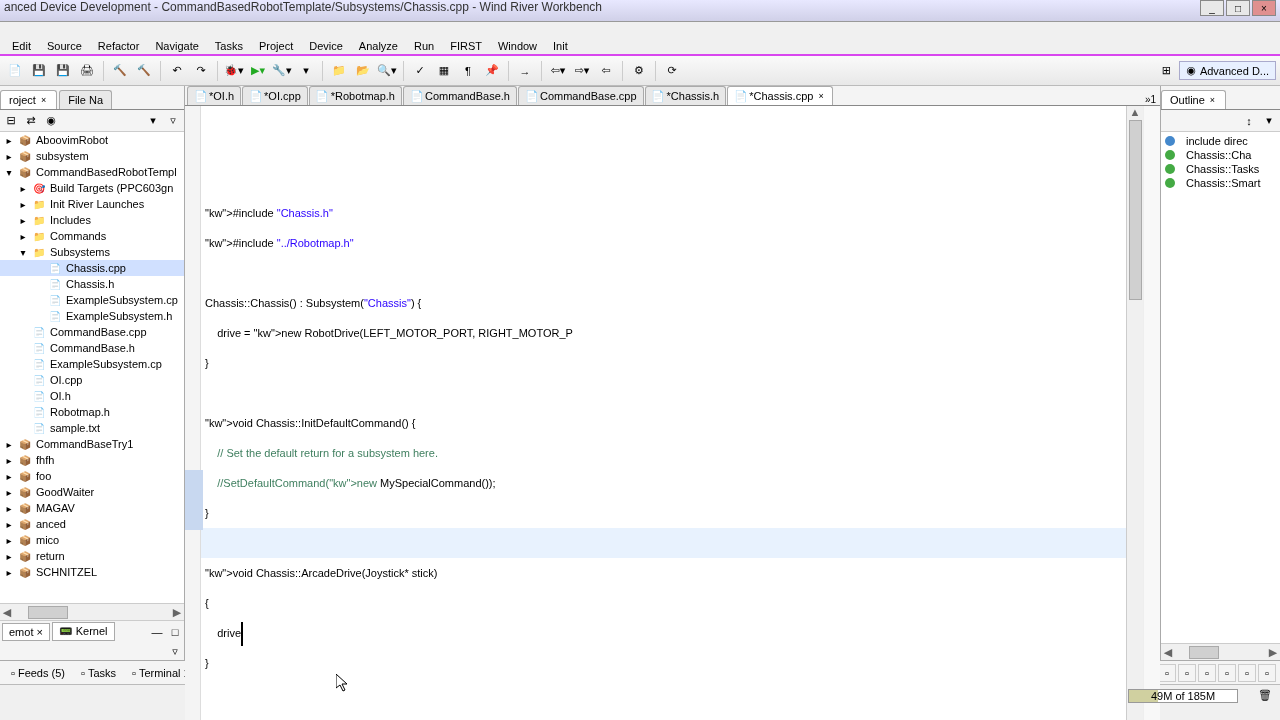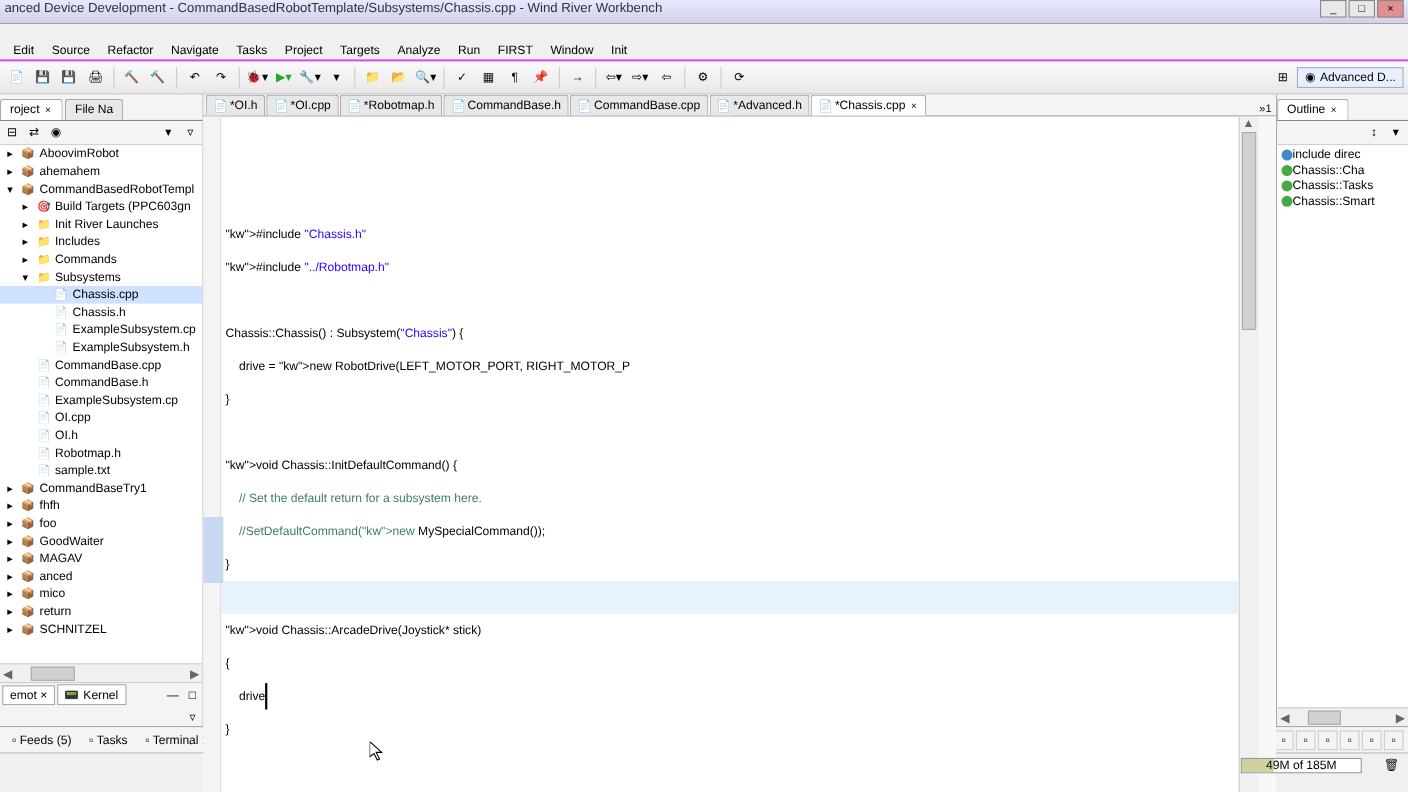--- a/index.html
+++ b/index.html
@@ -69,21 +69,21 @@
 .hl-line { background: #e8f2fe; position: absolute; left: 0; right: 0; height: 30px; z-index: 0; }
 .code-content { position: relative; z-index: 1; }
 .cursor { display: inline-block; width: 2px; height: 24px; background: #000; vertical-align: middle; animation: blink 1s infinite; }
 @keyframes blink { 50% { opacity: 0; } }
 .left-band { position: absolute; left: 0; top: 364px; width: 18px; height: 60px; background: #c8d8f0; z-index: 2; }
 .scroll-v { width: 17px; background: #f0f0f0; border-left: 1px solid #ccc; display: flex; flex-direction: column; align-items: center; }
 .scroll-thumb-v { width: 13px; background: #d0d0d0; border: 1px solid #aaa; }
 
 
 .outline-list { flex: 1; background: #fff; font-size: 11px; padding: 2px; overflow: hidden; }
-.ol-item { padding: 1px 2px; display: flex; align-items: center; gap: 0; white-space: nowrap; }
+.ol-item { padding: 1px 2px; display: flex; align-items: center; gap: 11px; white-space: nowrap; }
 .ol-icon { width: 10px; height: 10px; border-radius: 50%; display: inline-block; }
 .ol-green { background: #4a4; }
 .ol-blue { background: #48c; }
 
 
 .bottom-left-tabs { height: 22px; background: #f4f4f4; display: flex; align-items: center; border-top: 1px solid #ccc; }
 .bl-tab { padding: 2px 6px; border: 1px solid #aaa; background: #fff; margin-left: 2px; font-size: 11px; }
 
 .bottom-tabs { height: 24px; background: #f4f4f4; display: flex; align-items: center; border-top: 1px solid #aaa; padding: 0 4px; gap: 2px; }
 .bt-tab { padding: 2px 6px; display: flex; align-items: center; gap: 3px; border: 1px solid transparent; font-size: 11px; }
@@ -112,21 +112,21 @@
   </div>
 </div>
 
 <div class="menubar" id="menubar">
     <div class="menu-item">Edit</div>
     <div class="menu-item">Source</div>
     <div class="menu-item">Refactor</div>
     <div class="menu-item">Navigate</div>
     <div class="menu-item">Tasks</div>
     <div class="menu-item">Project</div>
-    <div class="menu-item">Targets</div>
+    <div class="menu-item">Device</div>
     <div class="menu-item">Analyze</div>
     <div class="menu-item">Run</div>
     <div class="menu-item">FIRST</div>
     <div class="menu-item">Window</div>
     <div class="menu-item">Init</div>
   </div>
 
 <div class="toolbar">
   <div class="tb-btn">📄</div>
   <div class="tb-btn">💾</div>
@@ -192,21 +192,21 @@
     </div>
     <div class="tree" id="project-tree">
         <div class="tree-item tree-indent-0">
           <span class="tree-icon">▸</span>
           <span class="tree-icon proj-icon">📦</span>
           <span>AboovimRobot</span>
         </div>
         <div class="tree-item tree-indent-0">
           <span class="tree-icon">▸</span>
           <span class="tree-icon proj-icon">📦</span>
-          <span>ahemahem</span>
+          <span>subsystem</span>
         </div>
         <div class="tree-item tree-indent-0">
           <span class="tree-icon">▾</span>
           <span class="tree-icon proj-icon">📦</span>
           <span>CommandBasedRobotTempl</span>
         </div>
         <div class="tree-item tree-indent-1">
           <span class="tree-icon">▸</span>
           <span class="tree-icon target-icon">🎯</span>
           <span>Build Targets (PPC603gn</span>
@@ -366,21 +366,21 @@
         <div class="ed-tab">
           <span class="ficon">📄</span>
           <span>CommandBase.h</span>
         </div>
         <div class="ed-tab">
           <span class="ficon">📄</span>
           <span>CommandBase.cpp</span>
         </div>
         <div class="ed-tab">
           <span class="ficon">📄</span>
-          <span>*Advanced.h</span>
+          <span>*Chassis.h</span>
         </div>
         <div class="ed-tab active">
           <span class="ficon">📄</span>
           <span>*Chassis.cpp</span>
           <span class="tab-close">×</span>
         </div>
         <div class="tab-more">»1</div>
       </div>
     <div class="editor-wrap">
       <div class="left-band"></div>

